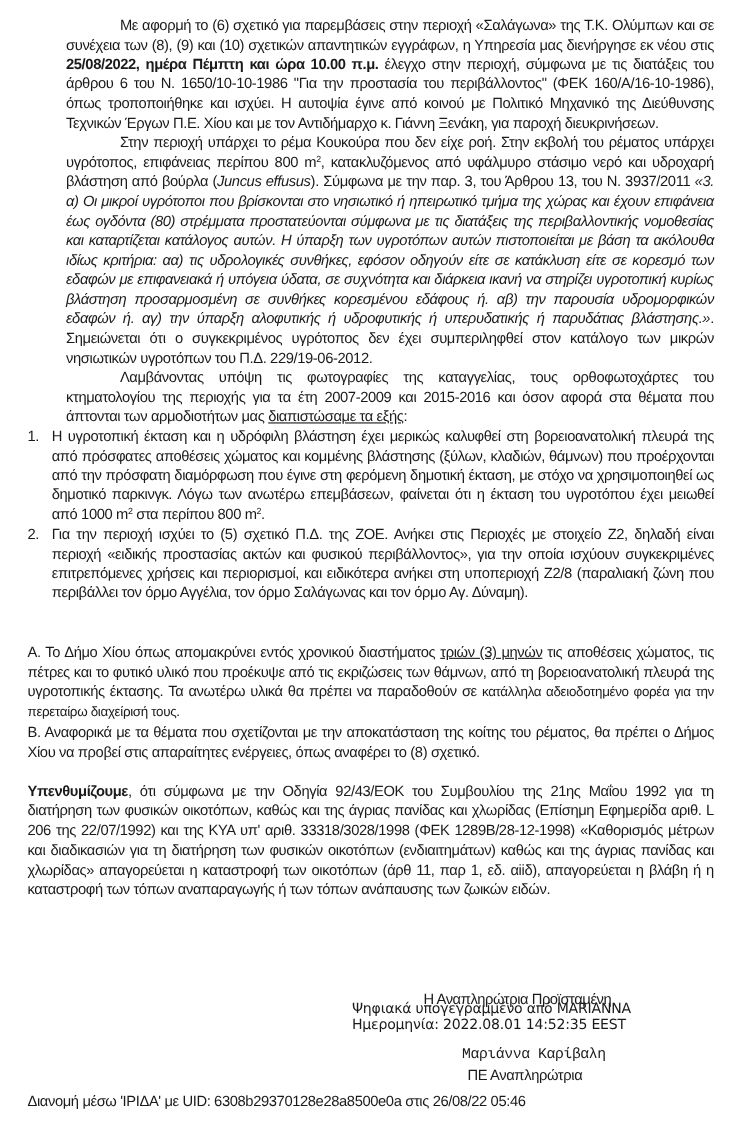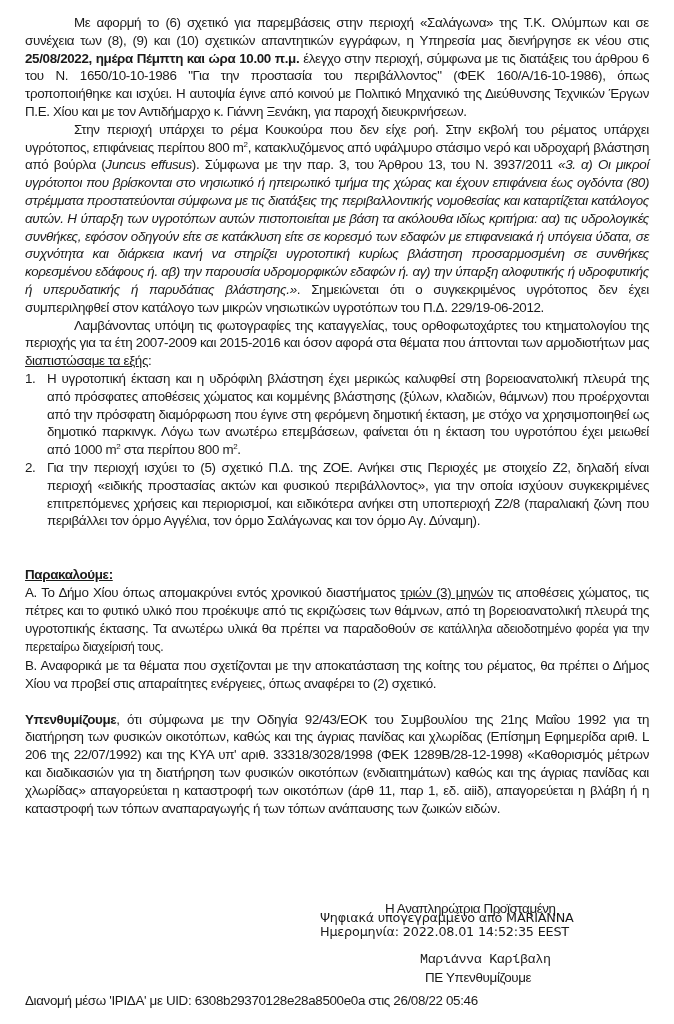--- a/index.html
+++ b/index.html
@@ -1,21 +1,21 @@
 <!DOCTYPE html>
 <html><head>
 <meta charset="utf-8">
 <style>
   html, body { margin:0; padding:0; background:#ffffff; }
   body { width:674px; height:1024px; overflow:hidden; position:relative;
          font-family:"Liberation Sans", sans-serif; color:#1a1a1a; }
   .page { position:absolute; left:25px; top:14px; width:624px;
           font-size:13.4px; line-height:17.8px; letter-spacing:-0.35px; }
   p { margin:0; text-align:justify; }
-  .indent { text-indent:49px; }
+  .indent { text-indent:49px;margin-left:35px; }
   .ol { margin:0; padding:0; list-style:none; }
   .ol li { position:relative; padding-left:22px; text-align:justify; }
   .ol .num { position:absolute; left:0; top:0; }
   .u { text-decoration:underline; }
   .b { font-weight:bold; }
   .i { font-style:italic; }
   .small { font-size:12.2px; letter-spacing:-0.3px; }
   .gap { height:18px; }
   .sig { position:absolute; left:320px; top:902px; width:340px;
          font-family:"DejaVu Sans", sans-serif; font-size:12.8px; line-height:14.2px; color:#1a1a1a; }
@@ -36,32 +36,31 @@
 
   <p class="indent"><span>Λαμβάνοντας υπόψη τις φωτογραφίες της καταγγελίας, τους ορθοφωτοχάρτες του κτηματολογίου της περιοχής για τα έτη 2007-2009 και 2015-2016 και όσον αφορά στα θέματα που άπτονται των αρμοδιοτήτων μας </span><span class="u">διαπιστώσαμε τα εξής</span><span>:</span></p>
 
   <ol class="ol">
     <li><span class="num">1.</span><span>Η υγροτοπική έκταση και η υδρόφιλη βλάστηση έχει μερικώς καλυφθεί στη βορειοανατολική πλευρά της από πρόσφατες αποθέσεις χώματος και κομμένης βλάστησης (ξύλων, κλαδιών, θάμνων) που προέρχονται από την πρόσφατη διαμόρφωση που έγινε στη φερόμενη δημοτική έκταση, με στόχο να χρησιμοποιηθεί ως δημοτικό παρκινγκ. Λόγω των ανωτέρω επεμβάσεων, φαίνεται ότι η έκταση του υγροτόπου έχει μειωθεί από 1000 m</span><sup>2</sup><span> στα περίπου 800 m</span><sup>2</sup><span>.</span></li>
     <li><span class="num">2.</span><span>Για την περιοχή ισχύει το (5) σχετικό Π.Δ. της ΖΟΕ. Ανήκει στις Περιοχές με στοιχείο Ζ2, δηλαδή είναι περιοχή «ειδικής προστασίας ακτών και φυσικού περιβάλλοντος», για την οποία ισχύουν συγκεκριμένες επιτρεπόμενες χρήσεις και περιορισμοί, και ειδικότερα ανήκει στη υποπεριοχή Ζ2/8 (παραλιακή ζώνη που περιβάλλει τον όρμο Αγγέλια, τον όρμο Σαλάγωνας και τον όρμο Αγ. Δύναμη).</span></li>
   </ol>
 
   <div class="gap" style="height:36px"></div>
 
-  <p class="b u">Παρακαλούμε:</p>
   <p><span>Α. Το Δήμο Χίου όπως απομακρύνει εντός χρονικού διαστήματος </span><span class="u">τριών (3) μηνών</span><span> τις αποθέσεις χώματος, τις πέτρες και το φυτικό υλικό που προέκυψε από τις εκριζώσεις των θάμνων, από τη βορειοανατολική πλευρά της υγροτοπικής έκτασης. Τα ανωτέρω υλικά θα πρέπει να παραδοθούν σε </span><span class="small">κατάλληλα αδειοδοτημένο φορέα για την περεταίρω διαχείρισή τους.</span></p>
-  <p>Β. Αναφορικά με τα θέματα που σχετίζονται με την αποκατάσταση της κοίτης του ρέματος, θα πρέπει ο Δήμος Χίου να προβεί στις απαραίτητες ενέργειες, όπως αναφέρει το (2) σχετικό.</p>
+  <p>Β. Αναφορικά με τα θέματα που σχετίζονται με την αποκατάσταση της κοίτης του ρέματος, θα πρέπει ο Δήμος Χίου να προβεί στις απαραίτητες ενέργειες, όπως αναφέρει το (8) σχετικό.</p>
 
   <div class="gap"></div>
 
   <p><span class="b">Υπενθυμίζουμε</span><span>, ότι σύμφωνα με την Οδηγία 92/43/ΕΟΚ του Συμβουλίου της 21ης Μαΐου 1992 για τη διατήρηση των φυσικών οικοτόπων, καθώς και της άγριας πανίδας και χλωρίδας (Επίσημη Εφημερίδα αριθ. L 206 της 22/07/1992) και της ΚΥΑ υπ' αριθ. 33318/3028/1998 (ΦΕΚ 1289Β/28-12-1998) «Καθορισμός μέτρων και διαδικασιών για τη διατήρηση των φυσικών οικοτόπων (ενδιαιτημάτων) καθώς και της άγριας πανίδας και χλωρίδας» απαγορεύεται η καταστροφή των οικοτόπων (άρθ 11, παρ 1, εδ. αiiδ), απαγορεύεται η βλάβη ή η καταστροφή των τόπων αναπαραγωγής ή των τόπων ανάπαυσης των ζωικών ειδών.</span></p>
 </div>
 
 <div class="sig">
   <div class="title">Η Αναπληρώτρια Προϊσταμένη</div>
   <div class="digital">
     <div>Ψηφιακά υπογεγραμμένο από MARIANNA</div>
     <div>Ημερομηνία: 2022.08.01 14:52:35 EEST</div>
   </div>
 </div>
 <div class="name-line">Μαριάννα Καρίβαλη</div>
-<div class="role-line">ΠΕ Υπενθυμίζουμε</div>
+<div class="role-line">ΠΕ Αναπληρώτρια</div>
 
 <div class="footer">Διανομή μέσω 'ΙΡΙΔΑ' με UID: 6308b29370128e28a8500e0a στις 26/08/22 05:46</div>
 
 </body></html>

